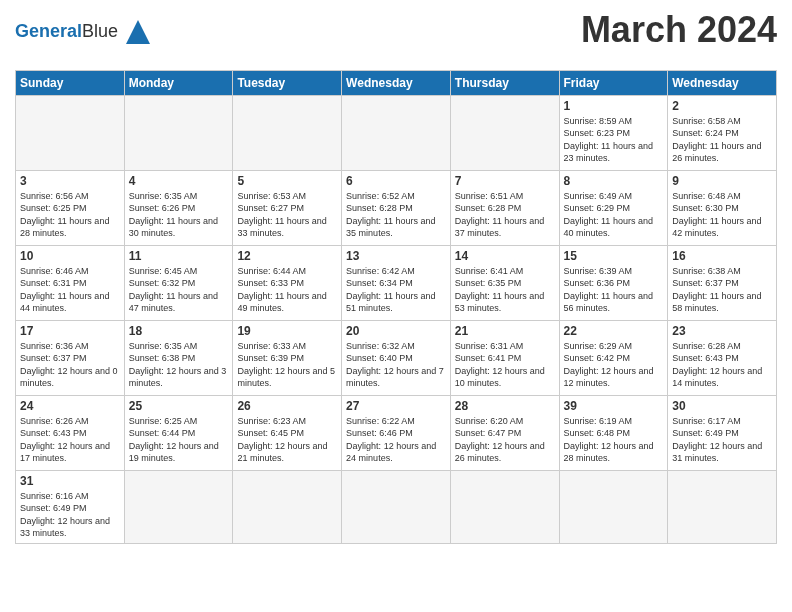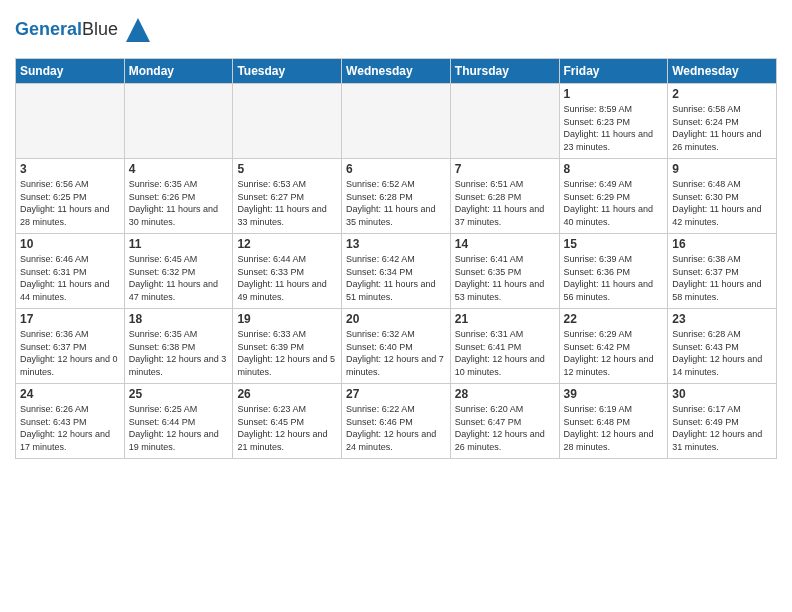--- a/index.html
+++ b/index.html
@@ -46,21 +46,21 @@
       line-height: 1.1;
     }
     .subtitle {
       font-size: 16px;
       color: #333;
       margin-top: 2px;
     }
     .calendar {
       width: 100%;
       border-collapse: collapse;
-      margin-top: 12px;
+      margin-top: 20px;
     }
     .calendar th {
       background: #1a6faf;
       color: #fff;
       font-size: 12px;
       font-weight: bold;
       padding: 5px 4px;
       text-align: left;
       border: 1px solid #ccc;
     }
@@ -100,20 +100,21 @@
     <div>
       <div class="logo-text">
         <span>General</span>Blue
       </div>
     </div>
     <svg class="logo-icon" viewBox="0 0 32 32">
       <polygon points="16,4 28,28 4,28" fill="#1a6faf"></polygon>
     </svg>
   </div>
   <div class="title-area">
+    <div class="month-title">March 2024</div>
   </div>
 </div>
 
 <table class="calendar">
   <thead>
     <tr>
       <th>Sunday</th>
       <th>Monday</th>
       <th>Tuesday</th>
       <th>Wednesday</th>
@@ -341,14 +342,29 @@
 and 28 minutes.</div>
         </td>
         <td>
           <span class="day-number">30</span>
           <div class="day-info">Sunrise: 6:17 AM
 Sunset: 6:49 PM
 Daylight: 12 hours
 and 31 minutes.</div>
         </td>
       </tr>
+      <tr class="last-row">
+        <td>
+          <span class="day-number">31</span>
+          <div class="day-info">Sunrise: 6:16 AM
+Sunset: 6:49 PM
+Daylight: 12 hours
+and 33 minutes.</div>
+        </td>
+        <td class="empty"></td>
+        <td class="empty"></td>
+        <td class="empty"></td>
+        <td class="empty"></td>
+        <td class="empty"></td>
+        <td class="empty"></td>
+      </tr>
     </tbody>
 </table>
 
 </body></html>

